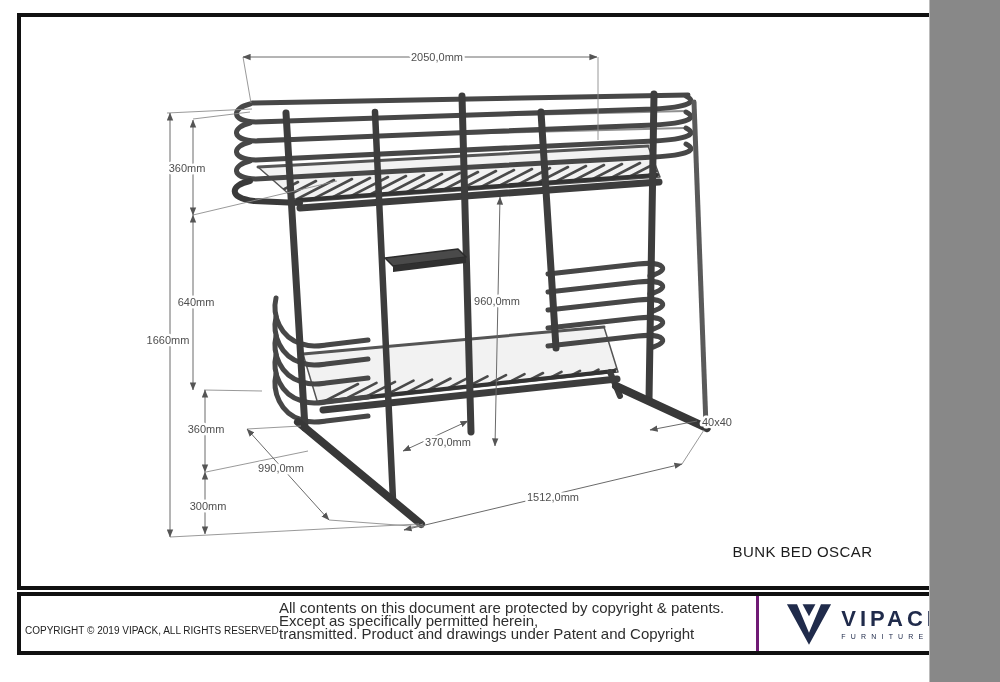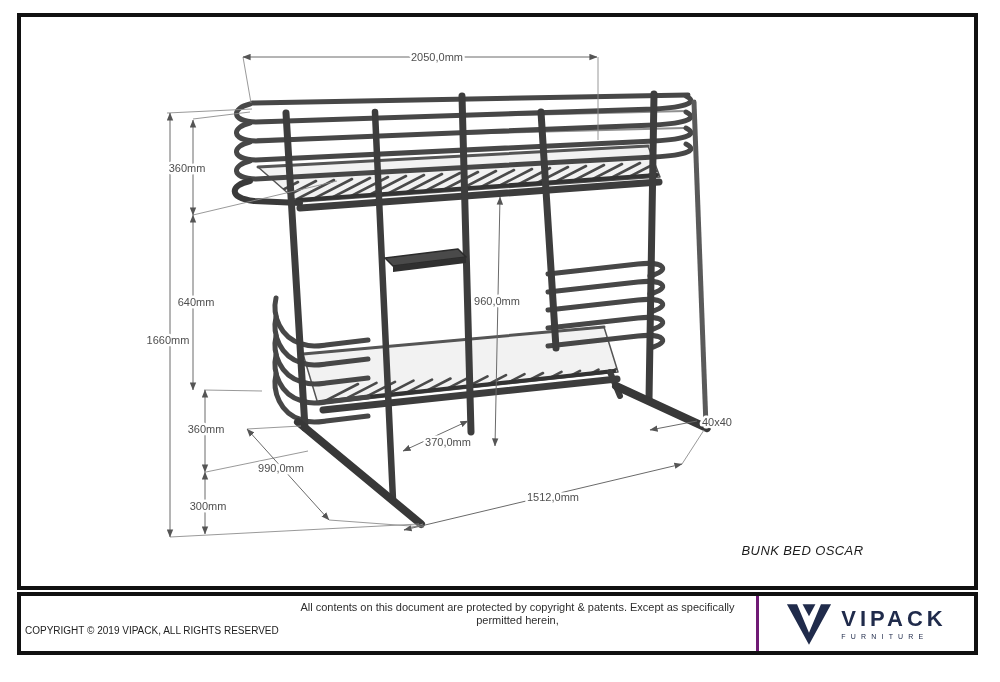--- a/index.html
+++ b/index.html
@@ -1,41 +1,41 @@
 <!DOCTYPE html>
 <html style="--brand_navy: #202b4b; --metal_dark: #383838; --metal_mid: #474747; --dimension_line: #6a6a6a; --dimension_text: #4f4f4f; --border_black: #111111;"><head>
 <meta charset="utf-8">
 <style>
   html,body{margin:0;padding:0;background:#888;}
   .sheet{
-    position:relative;width:1000px;height:682px;background:#ffffff;
+    position:relative;width:929px;height:682px;background:#ffffff;
     font-family:"Liberation Sans",sans-serif;overflow:hidden;
     box-shadow:0 0 0 1px #bbb;
   }
   svg text{font-family:"Liberation Sans",sans-serif;}
   .frame{
     position:absolute;left:17px;top:13px;width:961px;height:577px;
     border:4px solid var(--border_black,#111);box-sizing:border-box;pointer-events:none;
   }
   .drawing-title{
     position:absolute;left:695px;top:543px;width:215px;text-align:center;
-    font-size:13px;letter-spacing:.4px;color:#1b1b1b;font-style:italic;
+    font-size:15px;letter-spacing:.4px;color:#1b1b1b;
   }
   .footer{
     position:absolute;left:17px;top:592px;width:961px;height:63px;
     border:4px solid var(--border_black,#111);box-sizing:border-box;
     display:flex;align-items:stretch;background:#fff;
   }
   .cell{min-width:0;}
   .cell.copyright{
     flex:0 0 252px;display:flex;align-items:center;
     font-size:10px;color:#222;padding:14px 0 0 4px;box-sizing:border-box;white-space:nowrap;
   }
   .cell.legal{
-    flex:1 1 auto;padding:5px 0 0 6px;font-size:11px;line-height:13.2px;color:#2e2e2e;text-align:center;
+    flex:1 1 auto;padding:5px 0 0 6px;font-size:15px;line-height:13.2px;color:#2e2e2e;
   }
   .cell.logo{
     flex:0 0 218px;border-left:3px solid #701a75;display:flex;align-items:center;
     justify-content:center;gap:9px;box-sizing:border-box;
   }
   .vmark{width:46px;height:43px;flex:0 0 auto;}
   .brandtext{display:flex;flex-direction:column;align-items:flex-start;}
   .brand-name{
     font-size:22px;font-weight:700;letter-spacing:4px;color:var(--brand_navy,#202b4b);line-height:22px;
   }
@@ -262,20 +262,21 @@
 
   
   <div class="drawing-title">BUNK BED OSCAR</div>
 
   
   <div class="footer">
     <div class="cell copyright">COPYRIGHT  © 2019 VIPACK, ALL RIGHTS RESERVED</div>
 
     <div class="cell legal">
       <div>All contents on this document are protected by copyright &amp; patents. Except as specifically permitted herein,</div>
+      <div>transmitted. Product and drawings under Patent and Copyright</div>
     </div>
 
     <div class="cell logo">
       <svg class="vmark" viewBox="0 0 50 46">
         <path d="M1,2 L12,2 L25,33 L38,2 L49,2 L25,46 Z" fill="#202b4b"></path>
         <path d="M14,0 L25,26 L36,0 Z" fill="#ffffff"></path>
         <path d="M18,2 L32,2 L25,15 Z" fill="#202b4b"></path>
       </svg>
       <div class="brandtext">
         <div class="brand-name">VIPACK</div>

